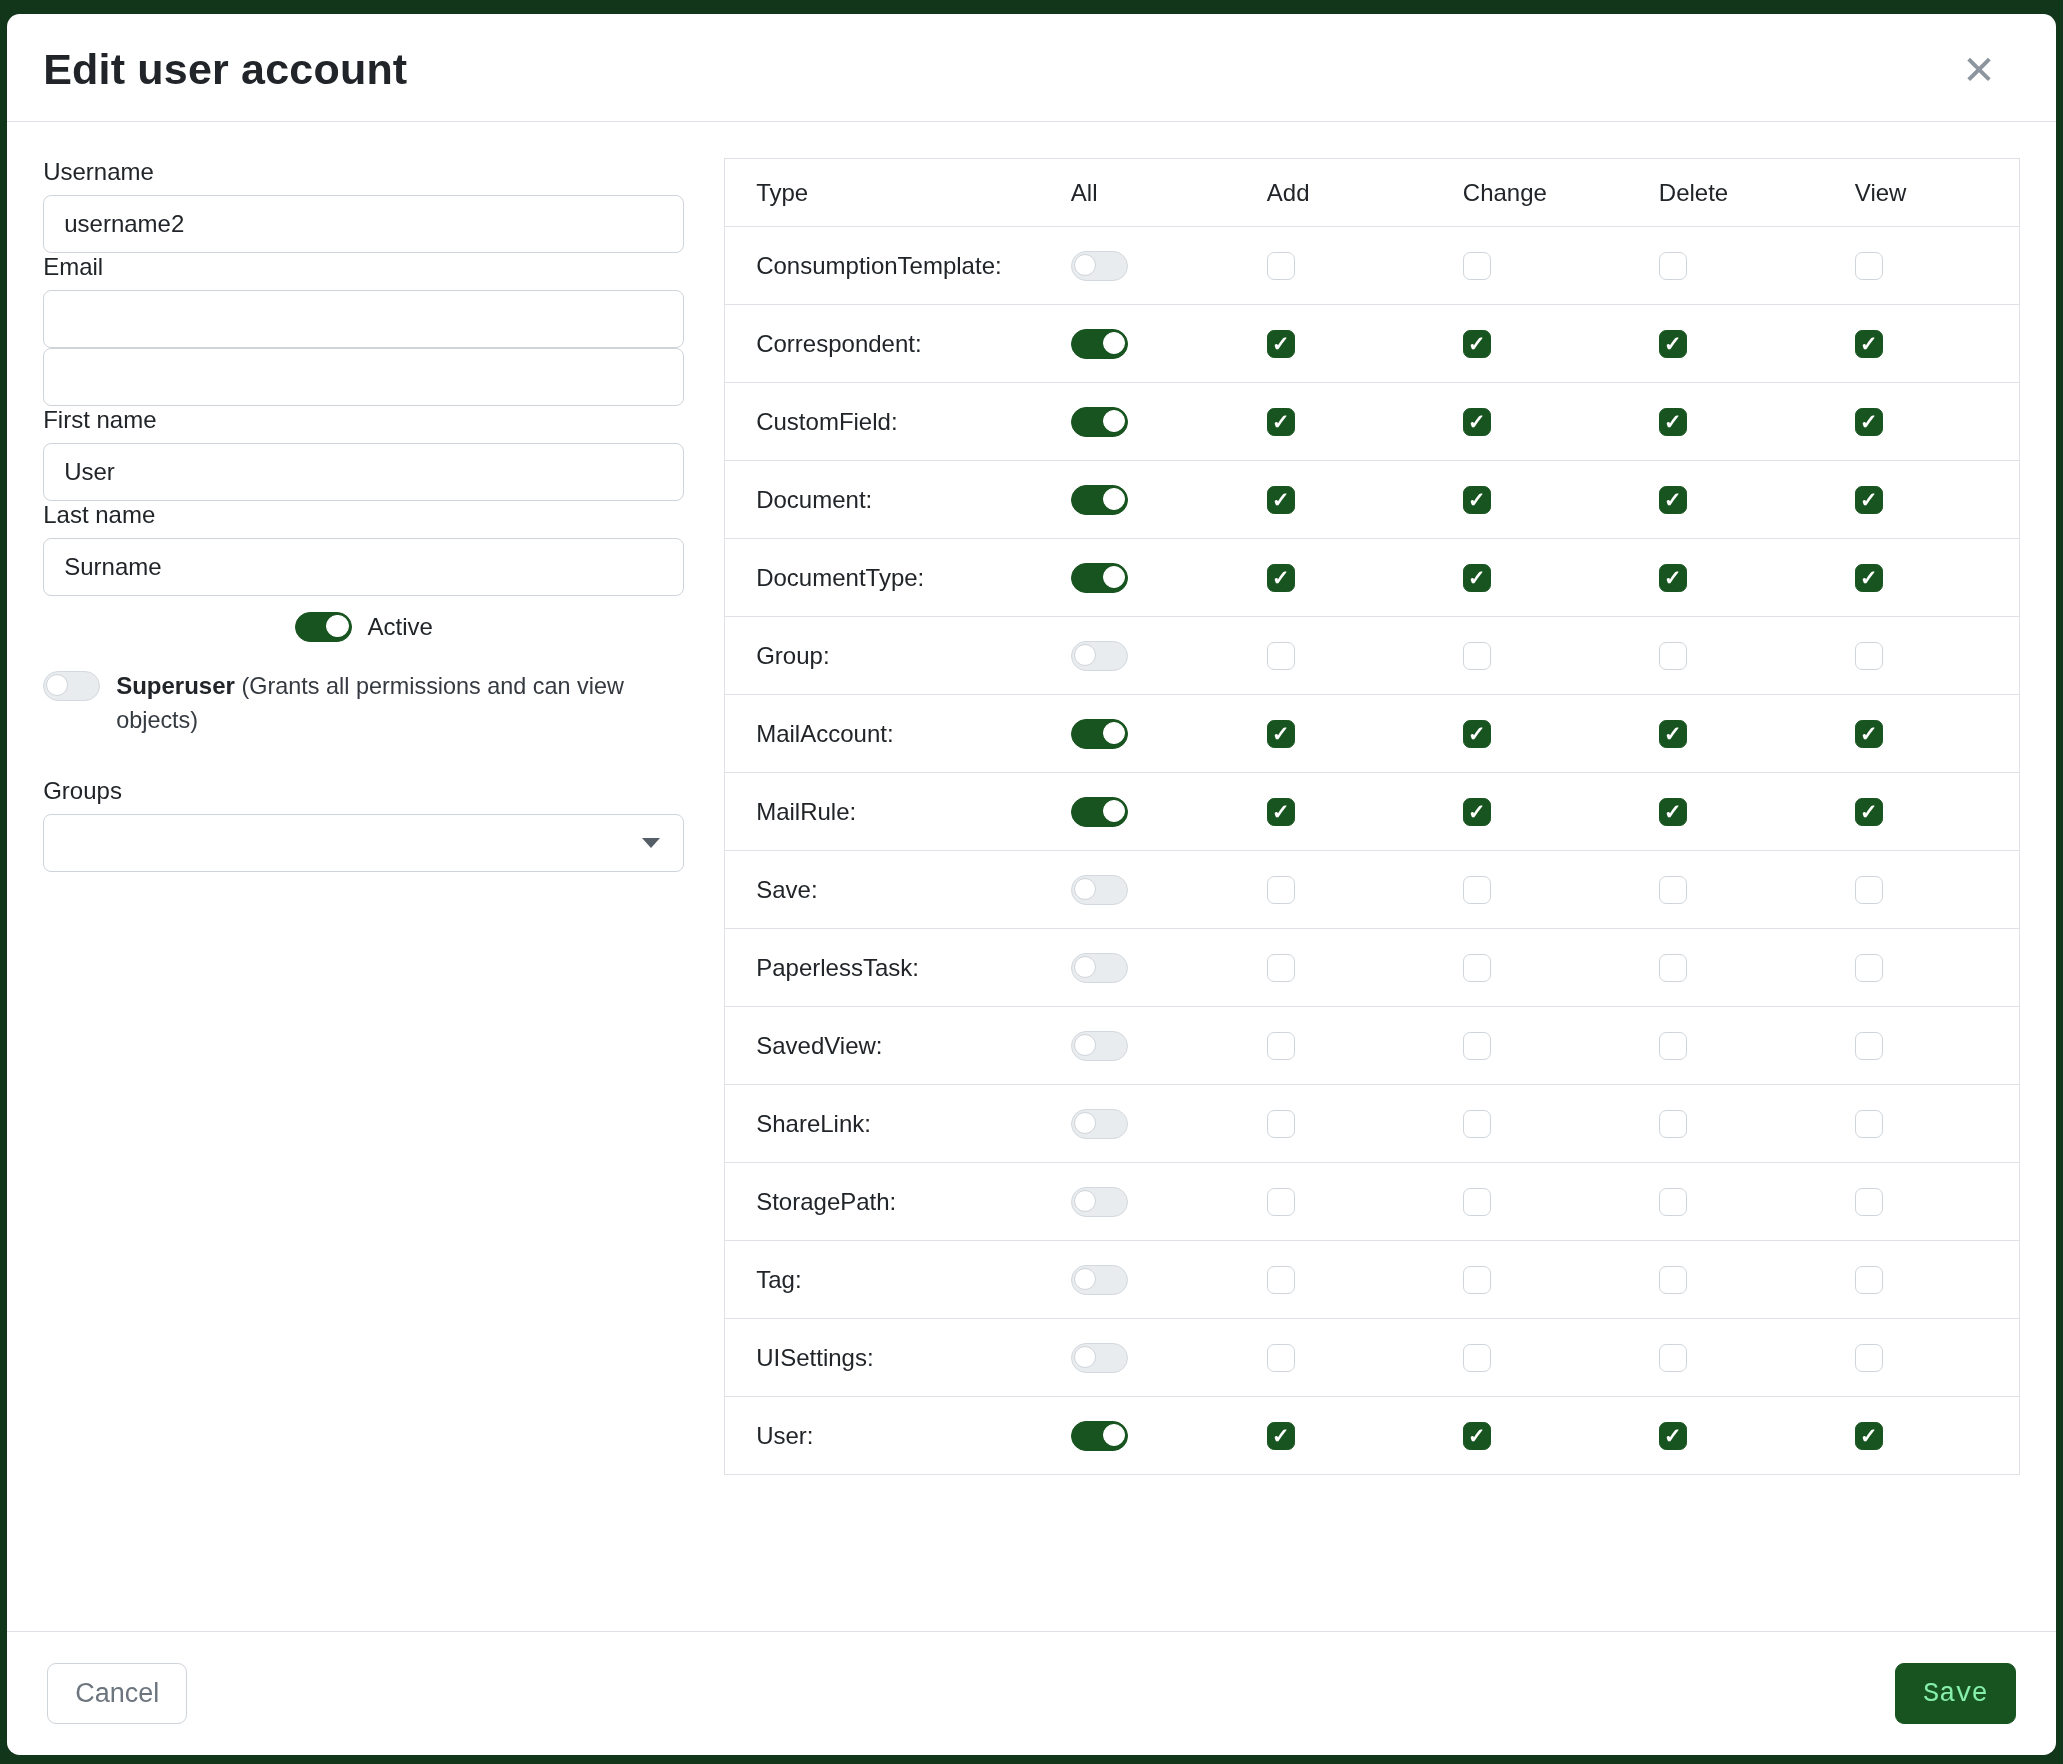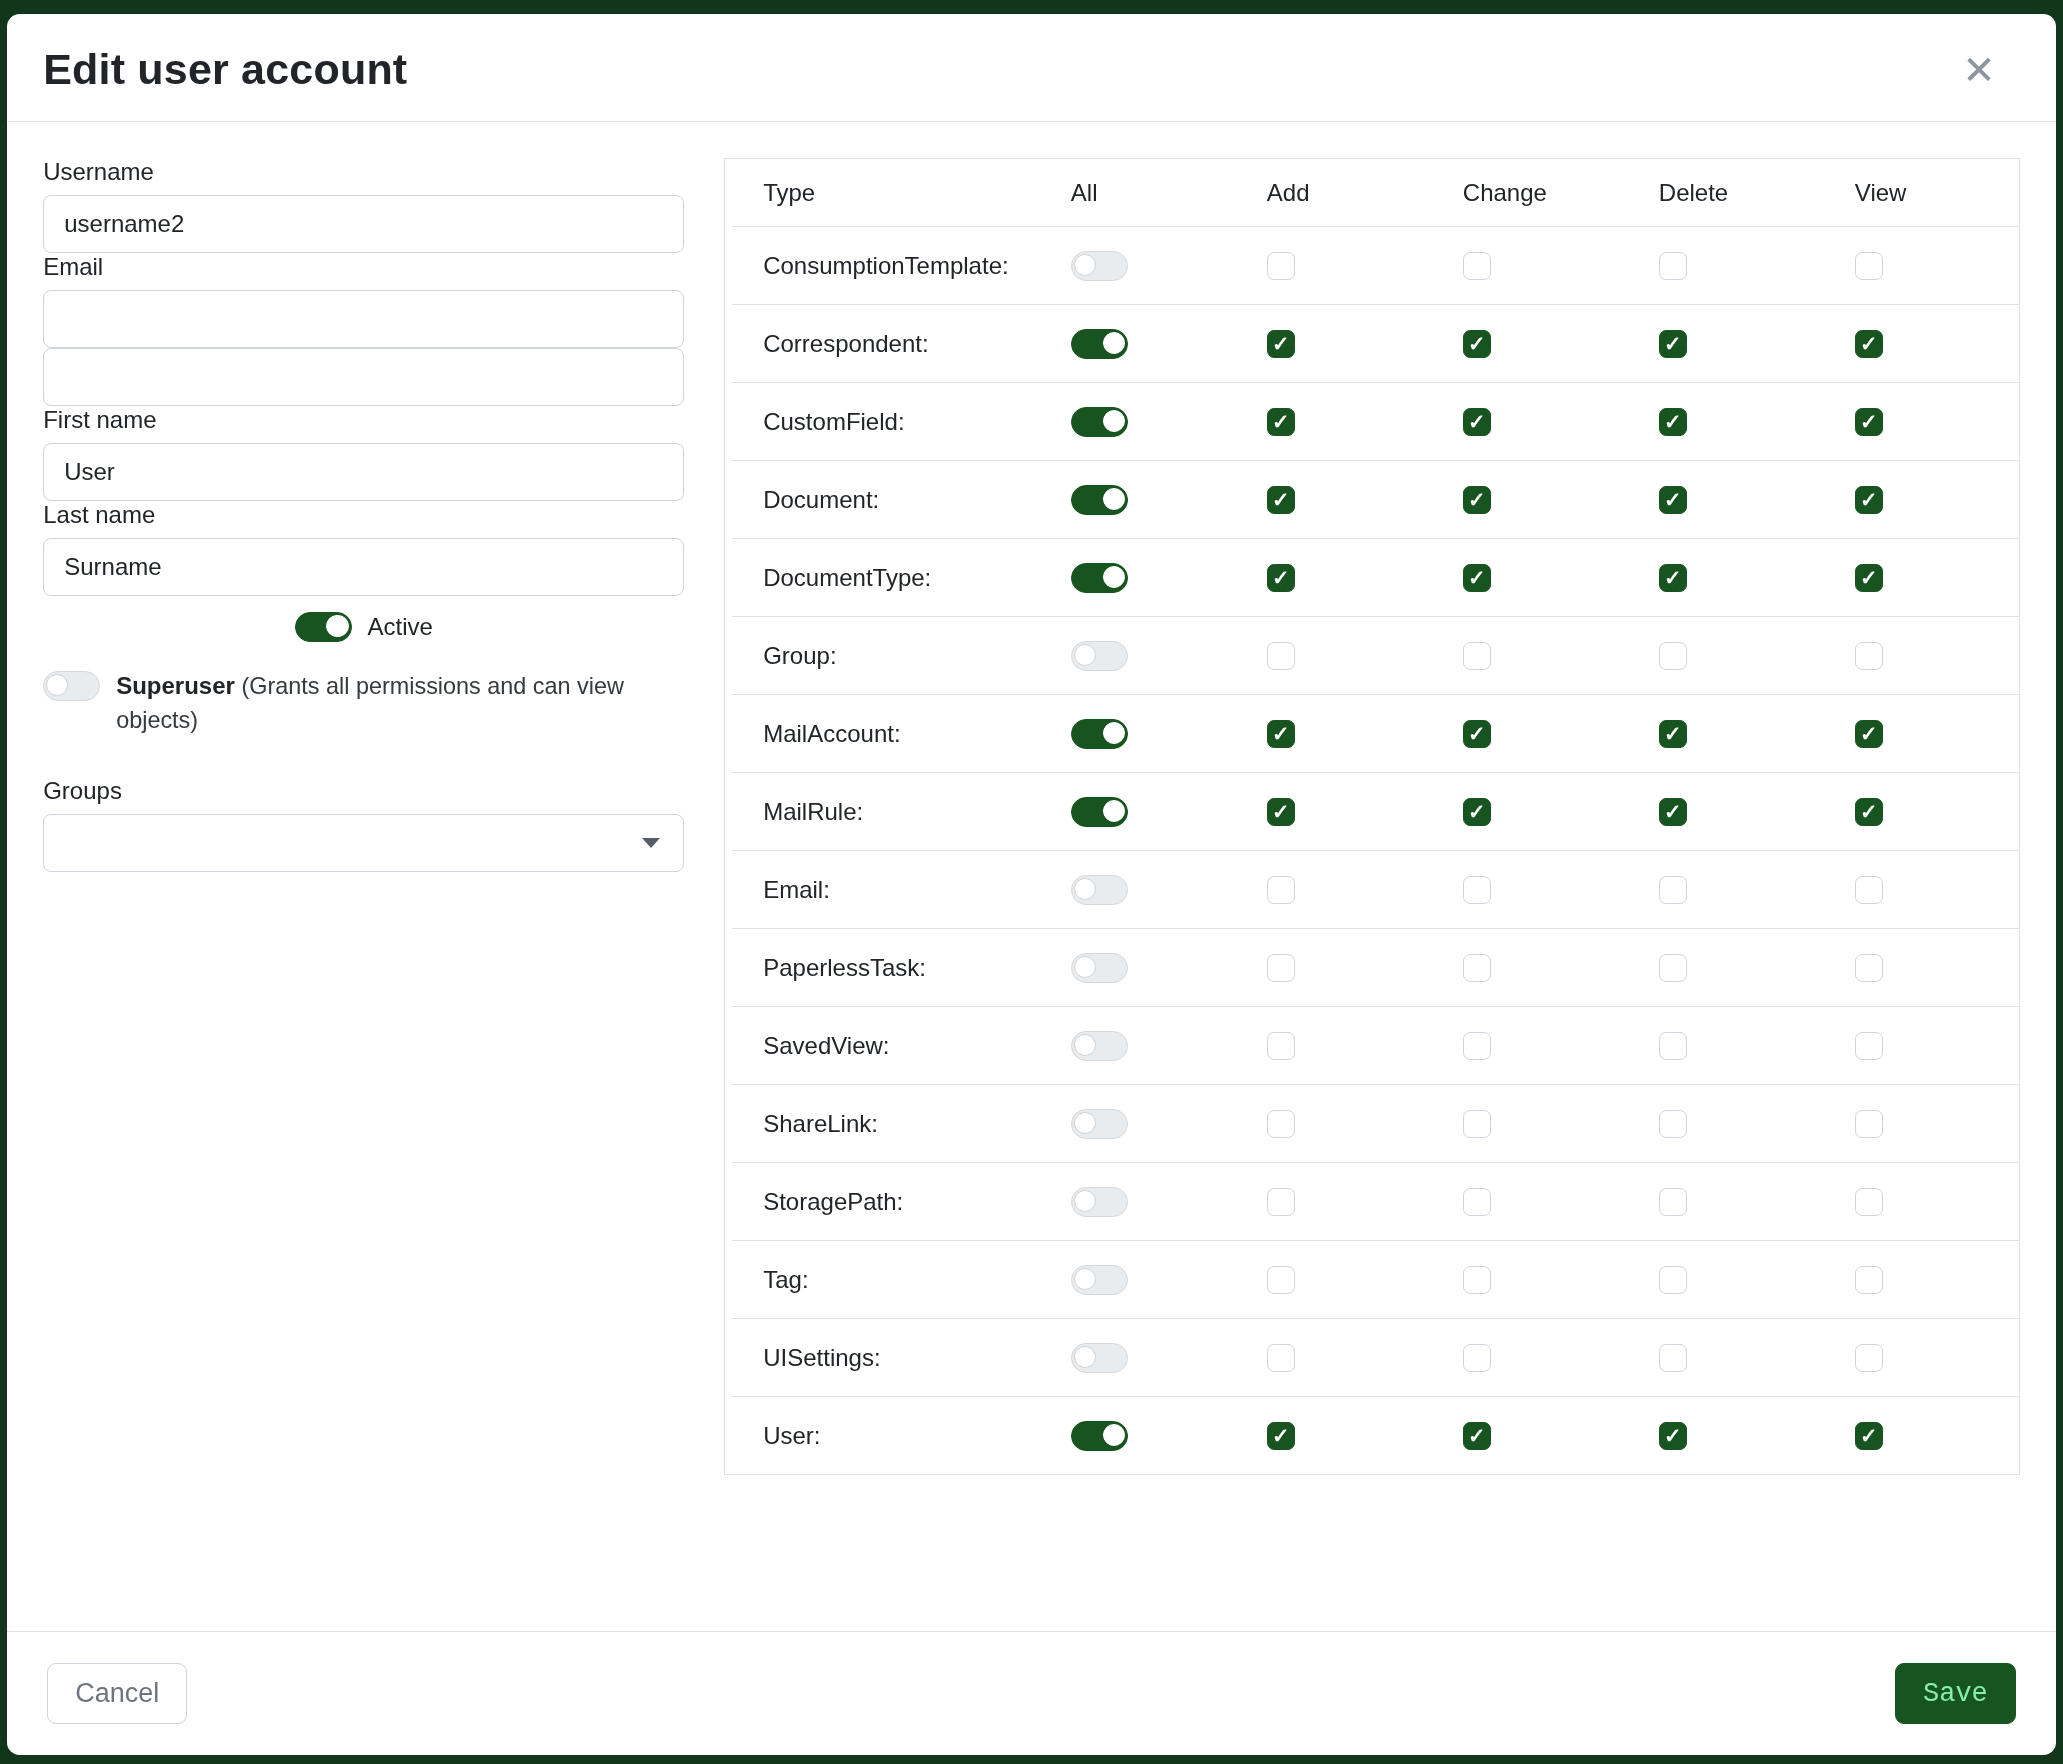--- a/index.html
+++ b/index.html
@@ -126,21 +126,20 @@
     width: 0; height: 0;
     border-left: 9px solid transparent;
     border-right: 9px solid transparent;
     border-top: 10.8px solid #555d66;
   }
   
   .perm-heading { font-size: 24px; margin-bottom: 16px; }
   .perm-table {
     border: 0.9px solid var(--border, #dee2e6);
     width: 100%;
-    padding-left: 7px;
   }
   .perm-row, .perm-head {
     display: flex;
     align-items: center;
   }
   .perm-head { height: 67px; }
   .perm-row { height: 78px; border-top: 0.9px solid var(--border, #dee2e6); }
   .cell { flex: none; }
   .cell.type {
     flex: 1;
@@ -429,21 +428,21 @@
               </div>
     <div class="cell ctrl">
                 <div class="checkbox cb-delete checked">✓</div>
               </div>
     <div class="cell ctrl">
                 <div class="checkbox cb-view checked">✓</div>
               </div>
   </div>
 
   <div class="perm-row">
-    <div class="cell type">Email:</div>
+    <div class="cell type">Save:</div>
     <div class="cell ctrl">
       <div class="switch cb-all">
                   <div class="knob"></div>
                 </div>
     </div>
     <div class="cell ctrl">
                 <div class="checkbox cb-add"></div>
               </div>
     <div class="cell ctrl">
                 <div class="checkbox cb-change"></div>

